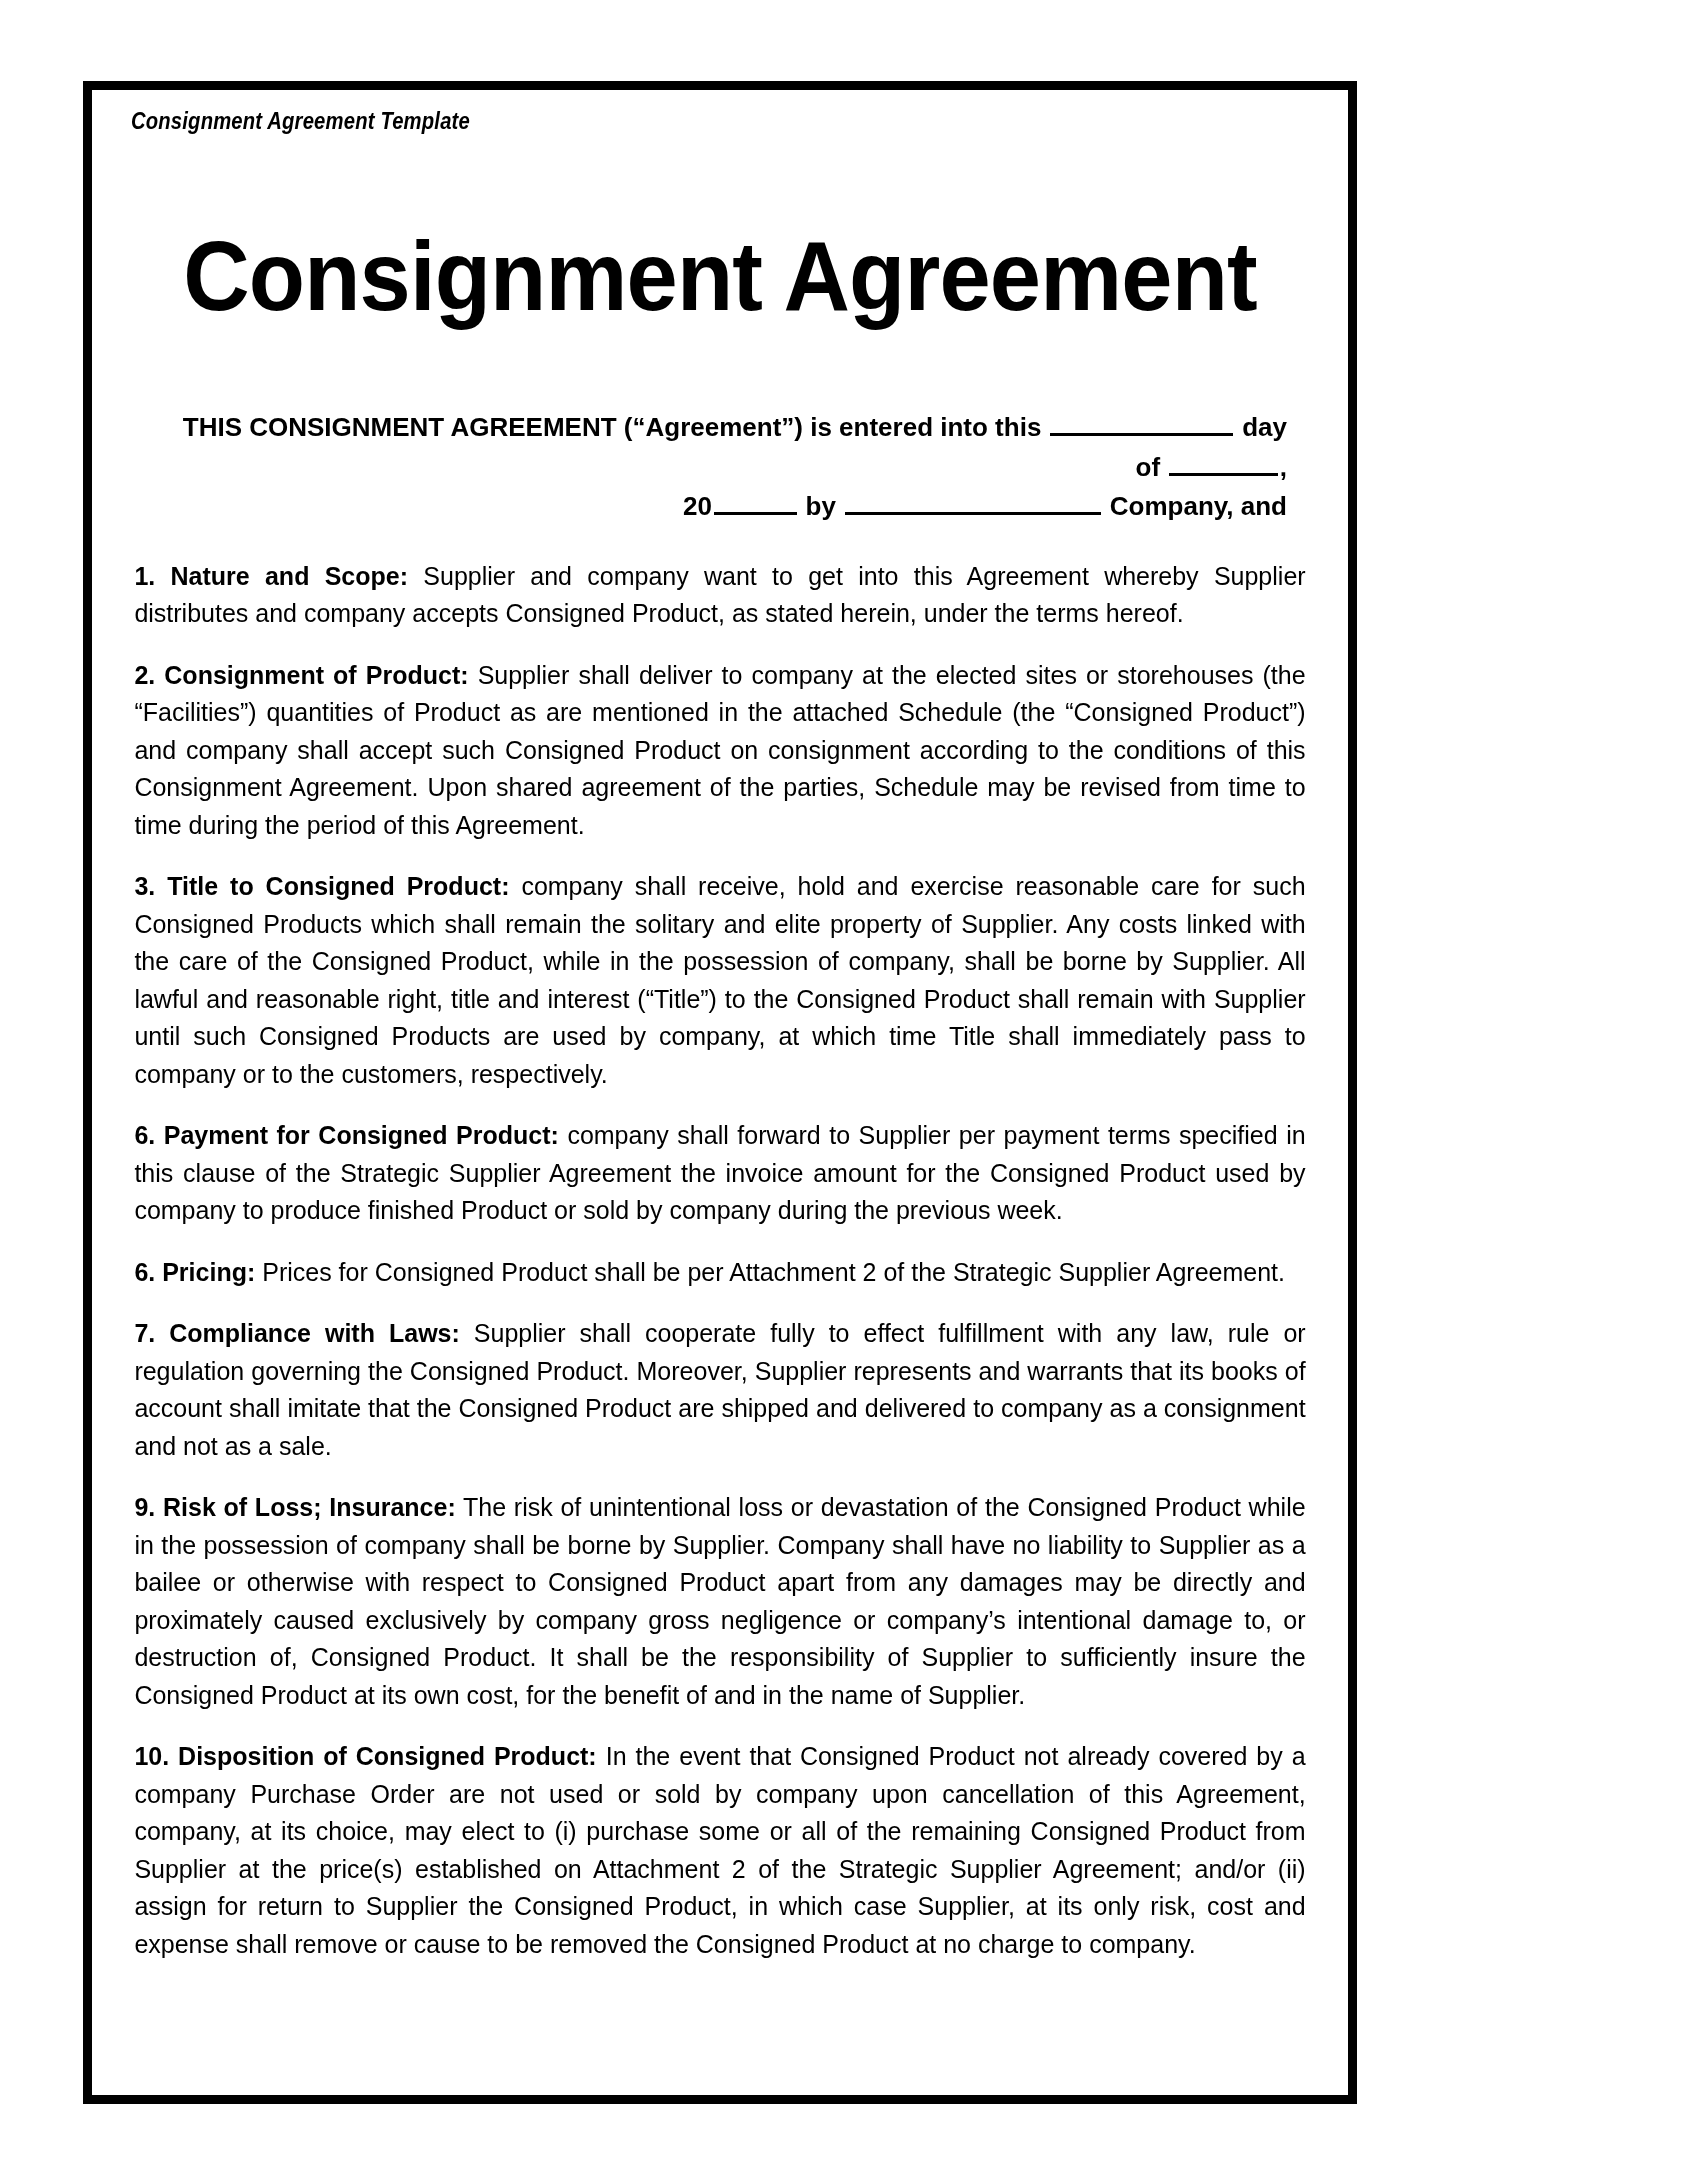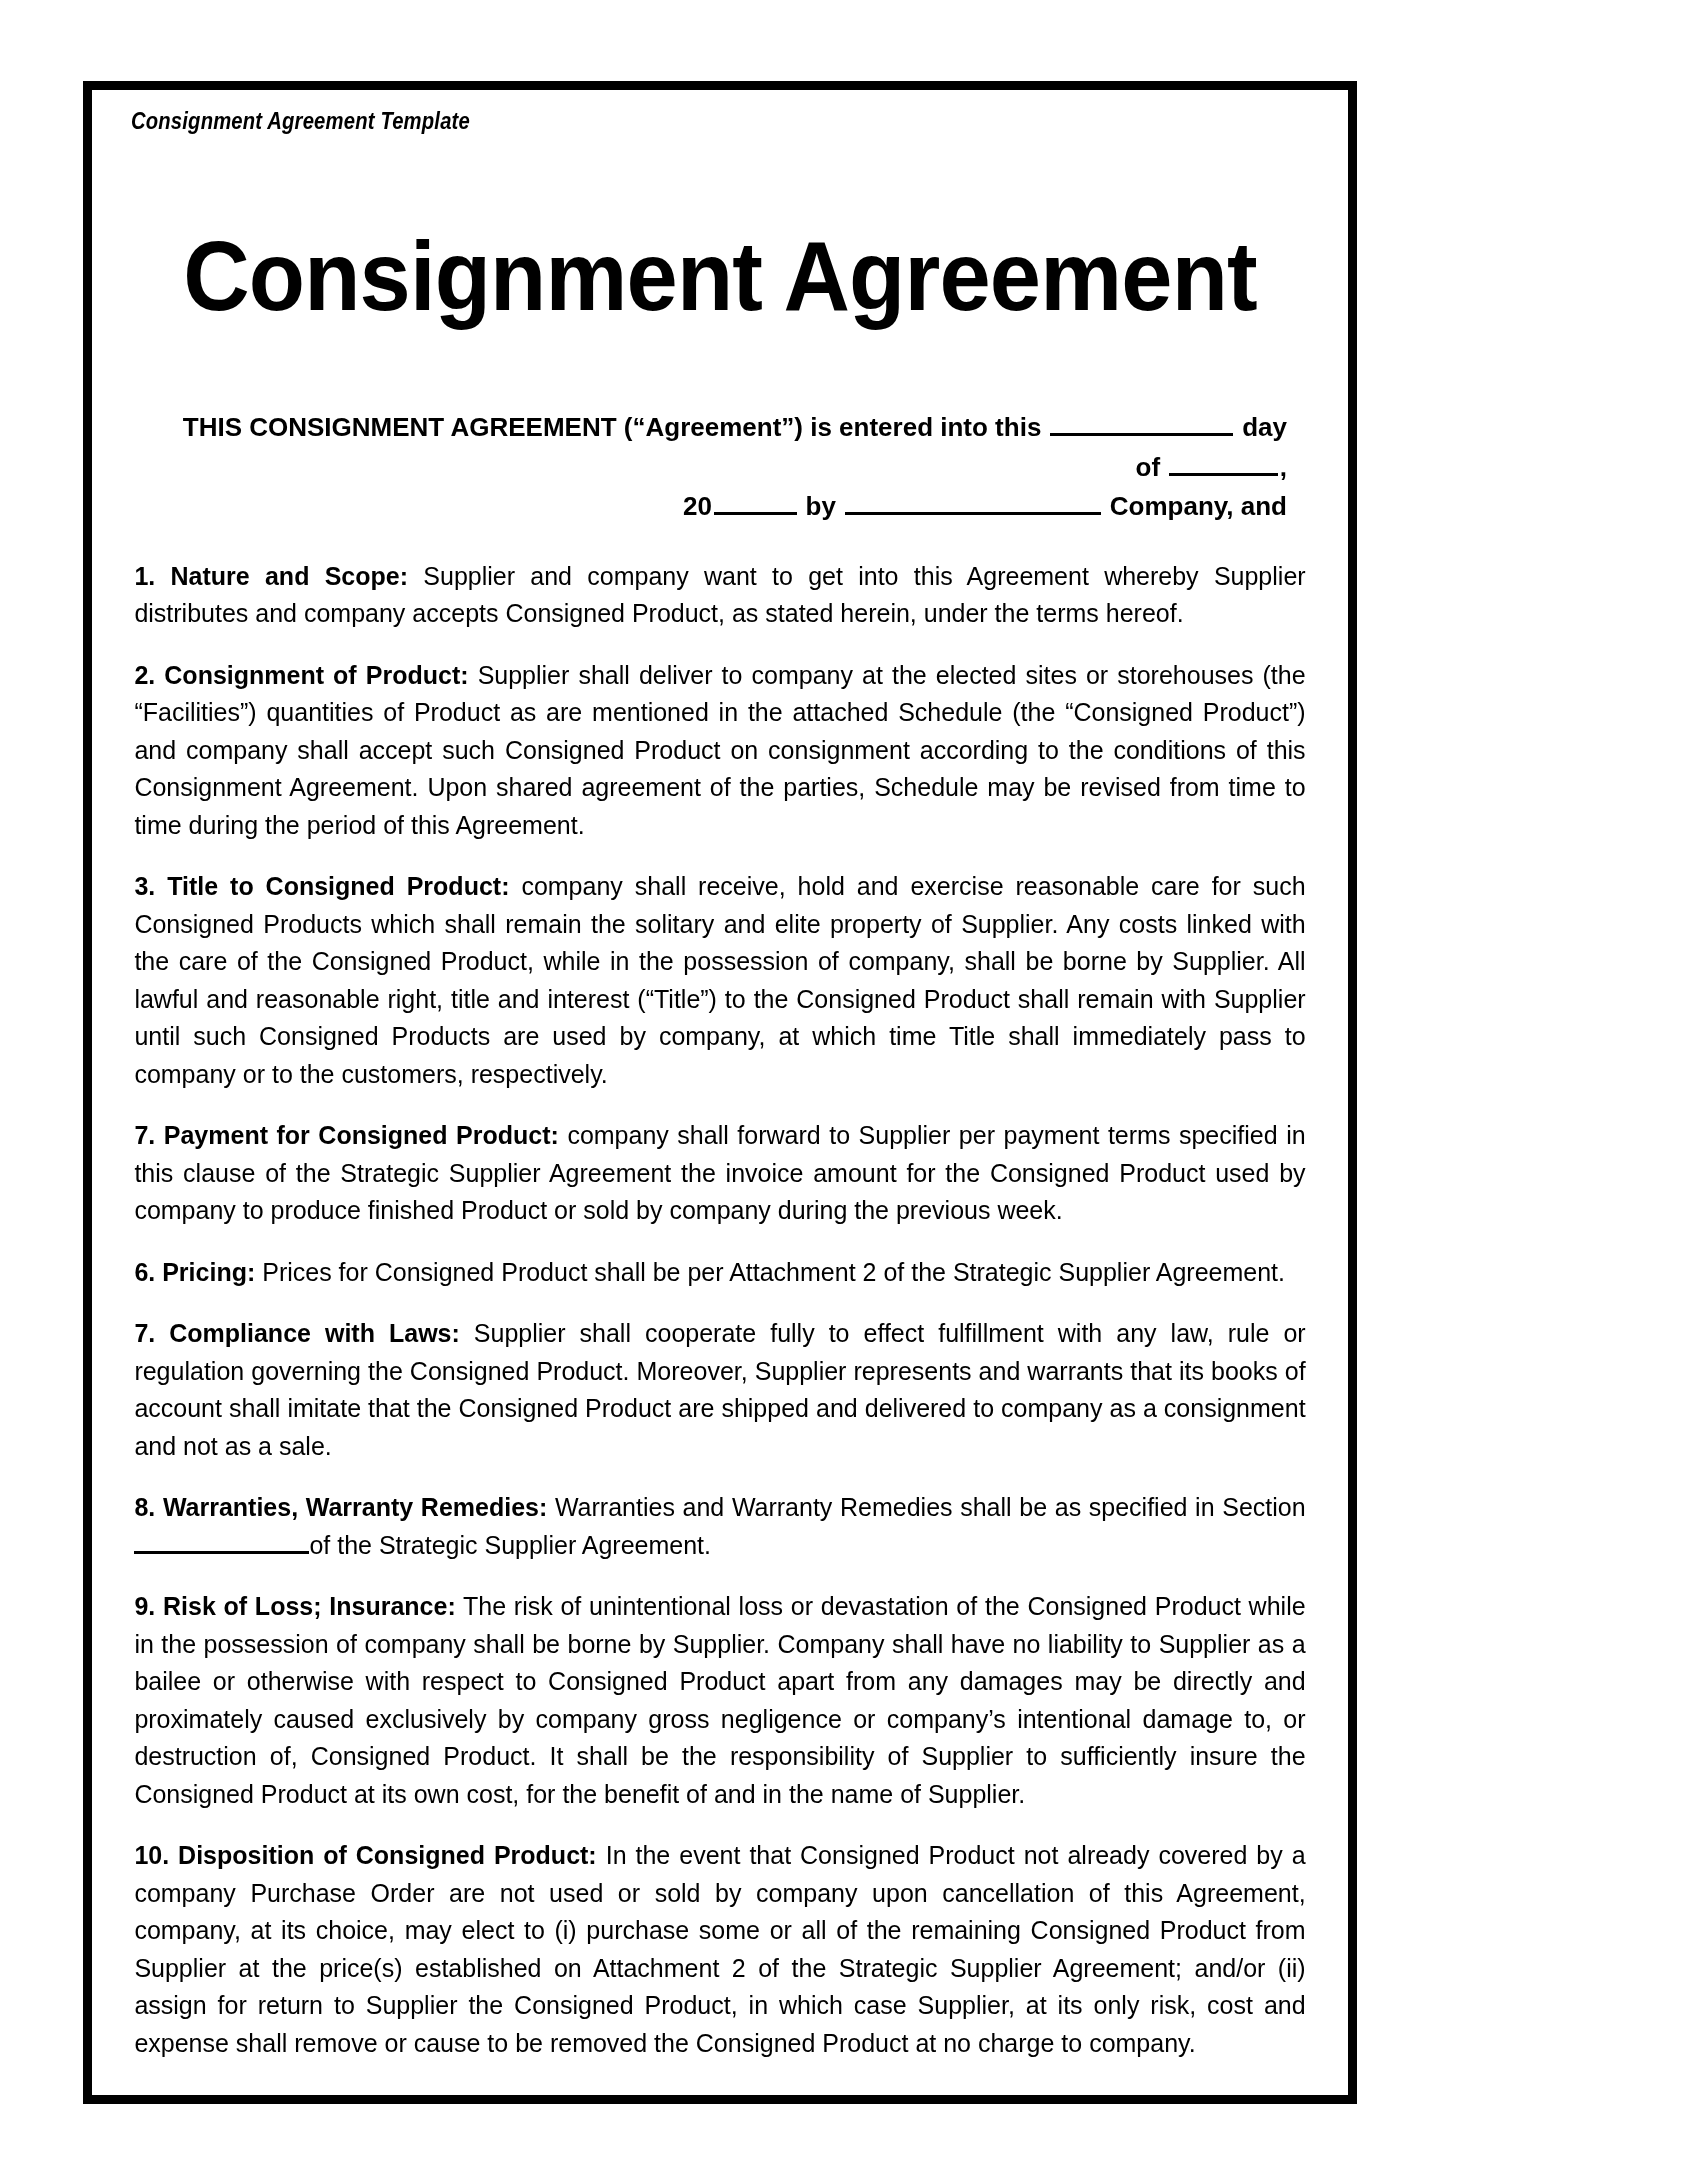--- a/index.html
+++ b/index.html
@@ -159,39 +159,34 @@
           <span class="heading">2. Consignment of Product:</span>
           <span>Supplier shall deliver to company at the elected sites or storehouses (the “Facilities”) quantities of Product as are mentioned in the attached Schedule (the “Consigned Product”) and company shall accept such Consigned Product on consignment according to the conditions of this Consignment Agreement.  Upon shared agreement of the parties, Schedule may be revised from time to time during the period of this Agreement.</span>
         </p>
 
         <p class="clause">
           <span class="heading">3. Title to Consigned Product:</span>
           <span>company shall receive, hold and exercise reasonable care for such Consigned Products which shall remain the solitary and elite property of Supplier.  Any costs linked with the care of the Consigned Product, while in the possession of company, shall be borne by Supplier.  All lawful and reasonable right, title and interest (“Title”) to the Consigned Product shall remain with Supplier until such Consigned Products are used by company, at which time Title shall immediately pass to company or to the customers, respectively.</span>
         </p>
 
         <p class="clause">
-          <span class="heading">7. Payment for Consigned Product:</span>
+          <span class="heading">6. Payment for Consigned Product:</span>
           <span>company shall forward to Supplier per payment terms specified in this clause of the Strategic Supplier Agreement the invoice amount for the Consigned Product used by company to produce finished Product or sold by company during the previous week.</span>
         </p>
 
         <p class="clause">
           <span class="heading">6. Pricing:</span>
           <span>Prices for Consigned Product shall be per Attachment 2 of the Strategic Supplier Agreement.</span>
         </p>
 
         <p class="clause">
           <span class="heading">7. Compliance with Laws:</span>
           <span>Supplier shall cooperate fully to effect fulfillment with any law, rule or regulation governing the Consigned Product.  Moreover, Supplier represents and warrants that its books of account shall imitate that the Consigned Product are shipped and delivered to company as a consignment and not as a sale.</span>
         </p>
 
-        <p class="clause">
-          <span class="heading">8. Warranties, Warranty Remedies:</span>
-          <span>Warranties and Warranty Remedies shall be as specified in Section</span>
-          <span class="blank-inline"></span><span>of the Strategic Supplier Agreement.</span>
-        </p>
 
         <p class="clause">
           <span class="heading">9. Risk of Loss; Insurance:</span>
           <span>The risk of unintentional loss or devastation of the Consigned Product while in the possession of company shall be borne by Supplier.  Company shall have no liability to Supplier as a bailee or otherwise with respect to Consigned Product apart from any damages may be directly and proximately caused exclusively by company gross negligence or company’s intentional damage to, or destruction of, Consigned Product. It shall be the responsibility of Supplier to sufficiently insure the Consigned Product at its own cost, for the benefit of and in the name of Supplier.</span>
         </p>
 
         <p class="clause">
           <span class="heading">10. Disposition of Consigned Product:</span>
           <span>In the event that Consigned Product not already covered by a company Purchase Order are not used or sold by company upon cancellation of this Agreement, company, at its choice, may elect to (i) purchase some or all of the remaining Consigned Product from Supplier at the price(s) established on Attachment 2 of the Strategic Supplier Agreement; and/or (ii) assign for return to Supplier the Consigned Product, in which case Supplier, at its only risk, cost and expense shall remove or cause to be removed the Consigned Product at no charge to company.</span>
         </p>

